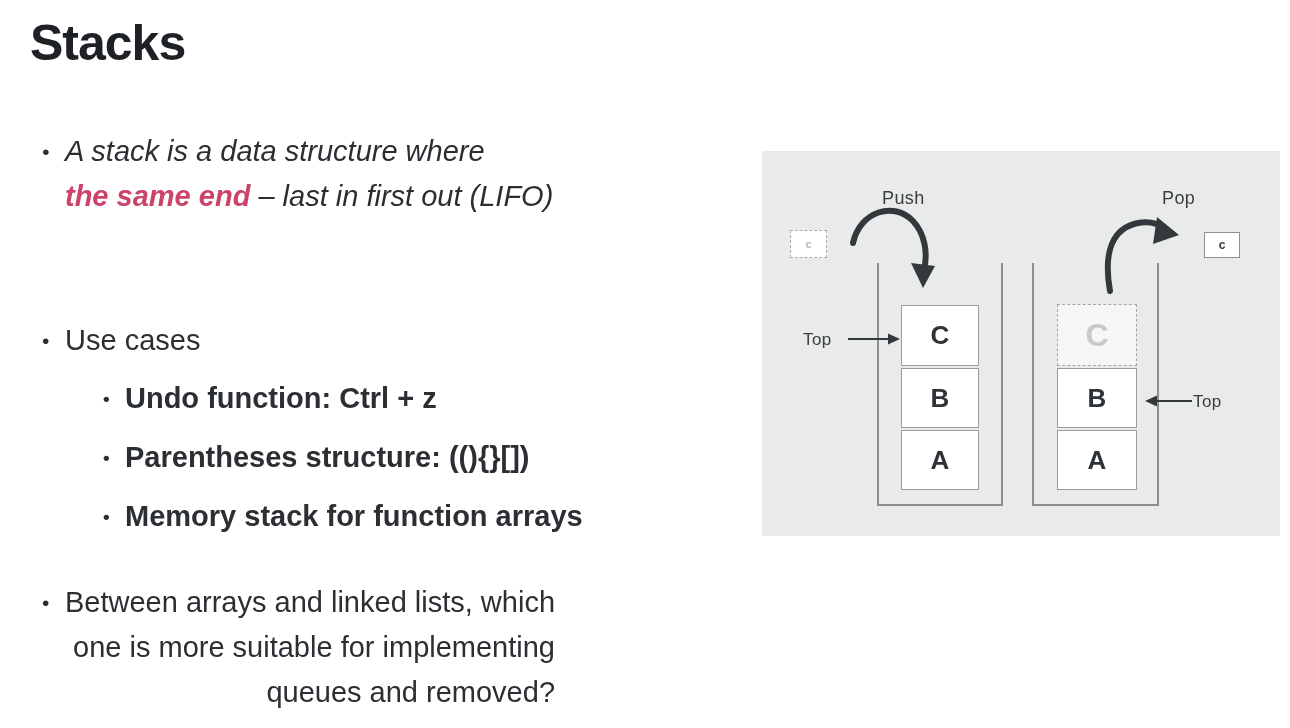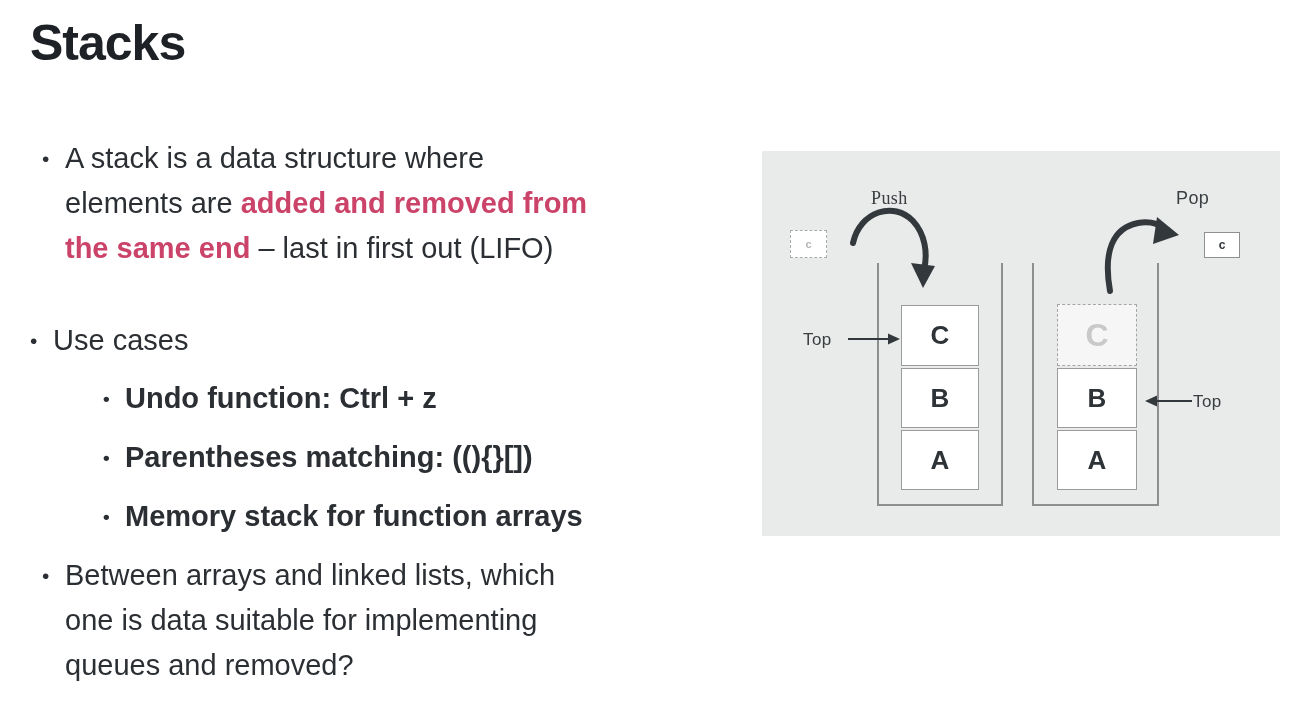--- a/index.html
+++ b/index.html
@@ -21,43 +21,43 @@
     position:absolute;left:30px;top:14px;
     font-size:50px;font-weight:700;letter-spacing:-1px;color:#1e2126;
   }
 
   
   .bullet{position:absolute;font-size:29px;line-height:45px;padding-left:25px;white-space:nowrap;}
   .bullet::before{
     content:"•";position:absolute;left:2px;top:0;
     font-size:21px;line-height:45px;color:var(--text);
   }
-  .b1{left:40px;top:136px;}
-  .b2{left:28px;top:318px;text-align:right;}
-  .b3{left:40px;top:553px;}
+  .b1{left:40px;top:129px;font-style:italic;}
+  .b2{left:40px;top:318px;text-align:right;}
+  .b3{left:40px;top:580px;text-align:right;}
 
   .accent{color:var(--accent);font-weight:700;}
 
   .sublist{position:absolute;left:103px;top:376px;}
   .subitem{position:relative;font-size:29px;line-height:45px;padding-left:22px;margin-bottom:14px;white-space:nowrap;font-weight:bold;}
   .subitem::before{
     content:"•";position:absolute;left:0;top:0;
     font-size:19px;line-height:45px;color:var(--text);
   }
 
   
   .panel{
     position:absolute;left:762px;top:151px;width:518px;height:385px;
     background:var(--panel-bg);
   }
   .panel .label{
     position:absolute;font-size:18px;letter-spacing:.4px;color:var(--ink);line-height:1;font-weight:500;
   }
-  .push-label{left:109px;top:38px;font-family:Liberation Serif, serif;}
-  .pop-label{left:414px;top:38px;}
+  .push-label{left:120px;top:38px;}
+  .pop-label{left:400px;top:38px;}
   .top-label-left{left:41px;top:180px;font-size:17px !important;}
   .top-label-right{left:431px;top:242px;font-size:17px !important;}
 
   .itembox-dashed{
     position:absolute;left:28px;top:79px;width:37px;height:28px;
     background:#fff;border:1.5px dashed #ababab;
     display:flex;align-items:center;justify-content:center;
     font-size:11px;font-weight:700;color:#b6b6b6;
   }
   .itembox-solid{
@@ -95,36 +95,35 @@
 </style>
 </head>
 <body>
 
 <div class="slide">
 
   <h1 class="title">Stacks</h1>
 
   <div class="bullet b1">
     <div><span>A stack is a data structure where</span></div>
-    <div><span>elements are </span><span class="accent">added and removed from</span></div>
     <div><span class="accent">the same end</span><span> – last in first out (LIFO)</span></div>
   </div>
 
   <div class="bullet b2">
     <span>Use cases</span>
   </div>
   <div class="sublist">
     <div class="subitem"><span>Undo function: Ctrl + z</span></div>
-    <div class="subitem"><span>Parentheses matching: ((){}[])</span></div>
+    <div class="subitem"><span>Parentheses structure: ((){}[])</span></div>
     <div class="subitem"><span>Memory stack for function arrays</span></div>
   </div>
 
   <div class="bullet b3">
     <div><span>Between arrays and linked lists, which</span></div>
-    <div><span>one is data suitable for implementing</span></div>
+    <div><span>one is more suitable for implementing</span></div>
     <div><span>queues and removed?</span></div>
   </div>
 
   <div class="panel">
 
     <span class="label push-label">Push</span>
     <span class="label pop-label">Pop</span>
     <span class="label top-label-left">Top</span>
     <span class="label top-label-right">Top</span>
 

